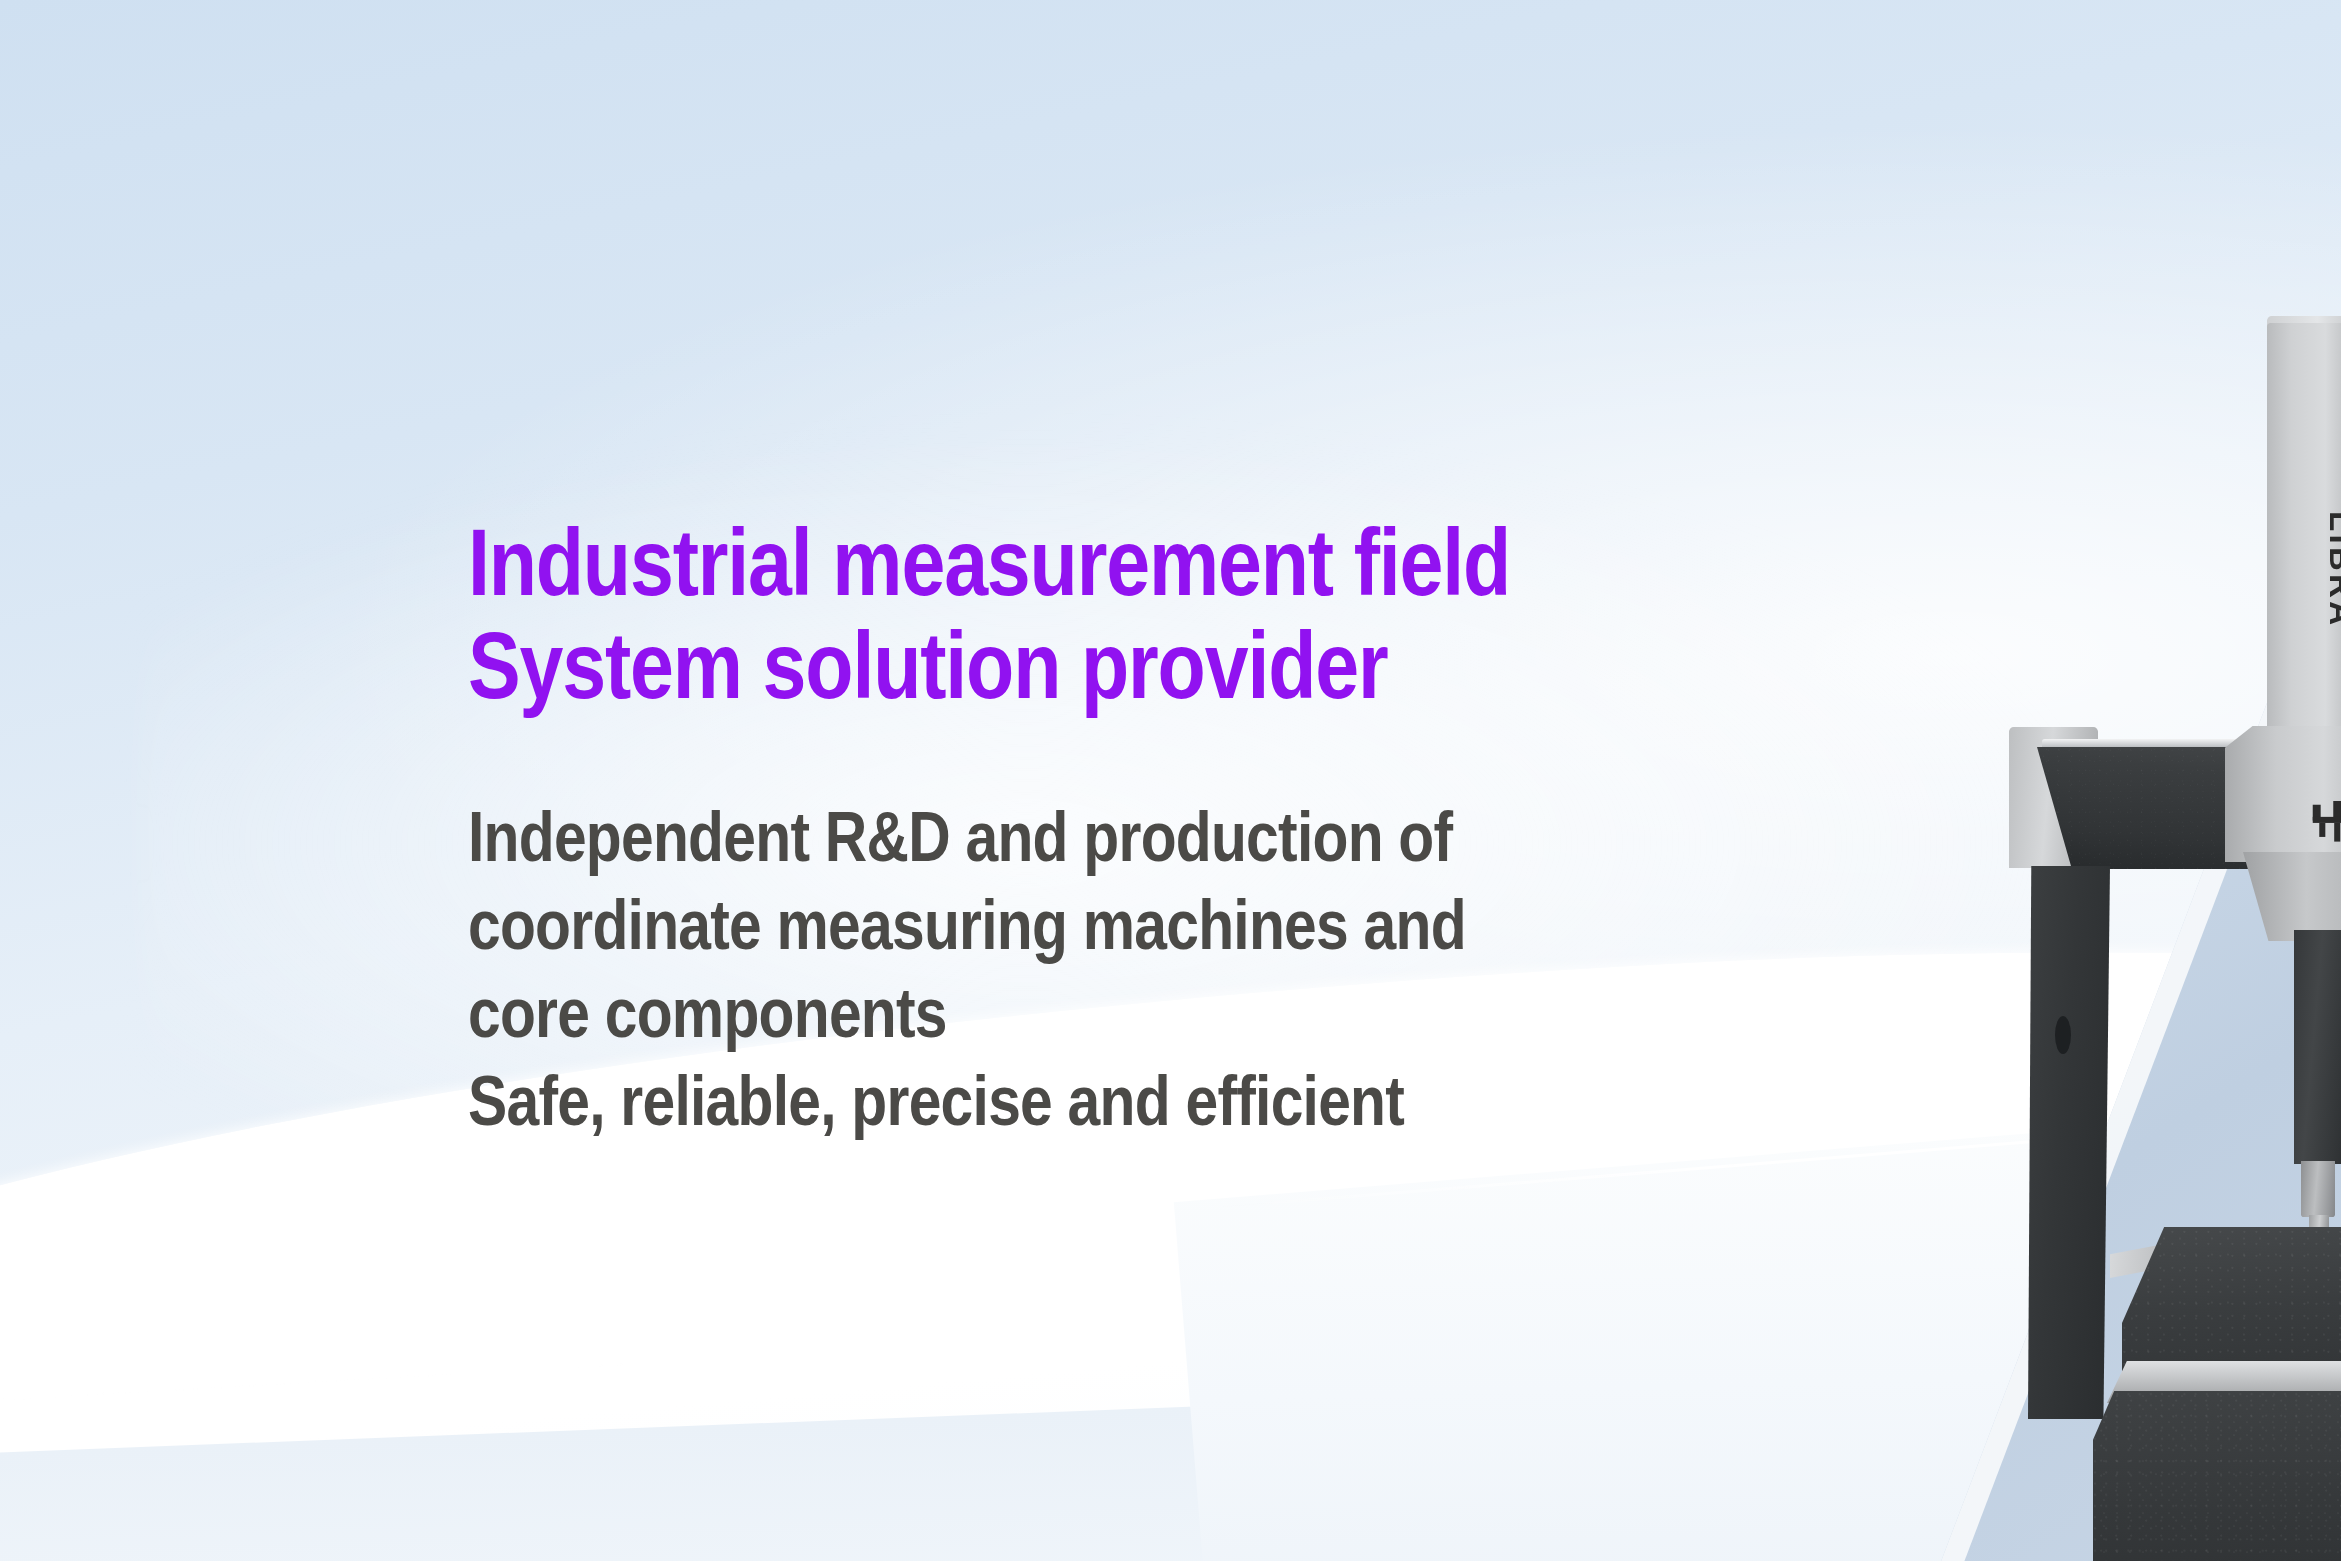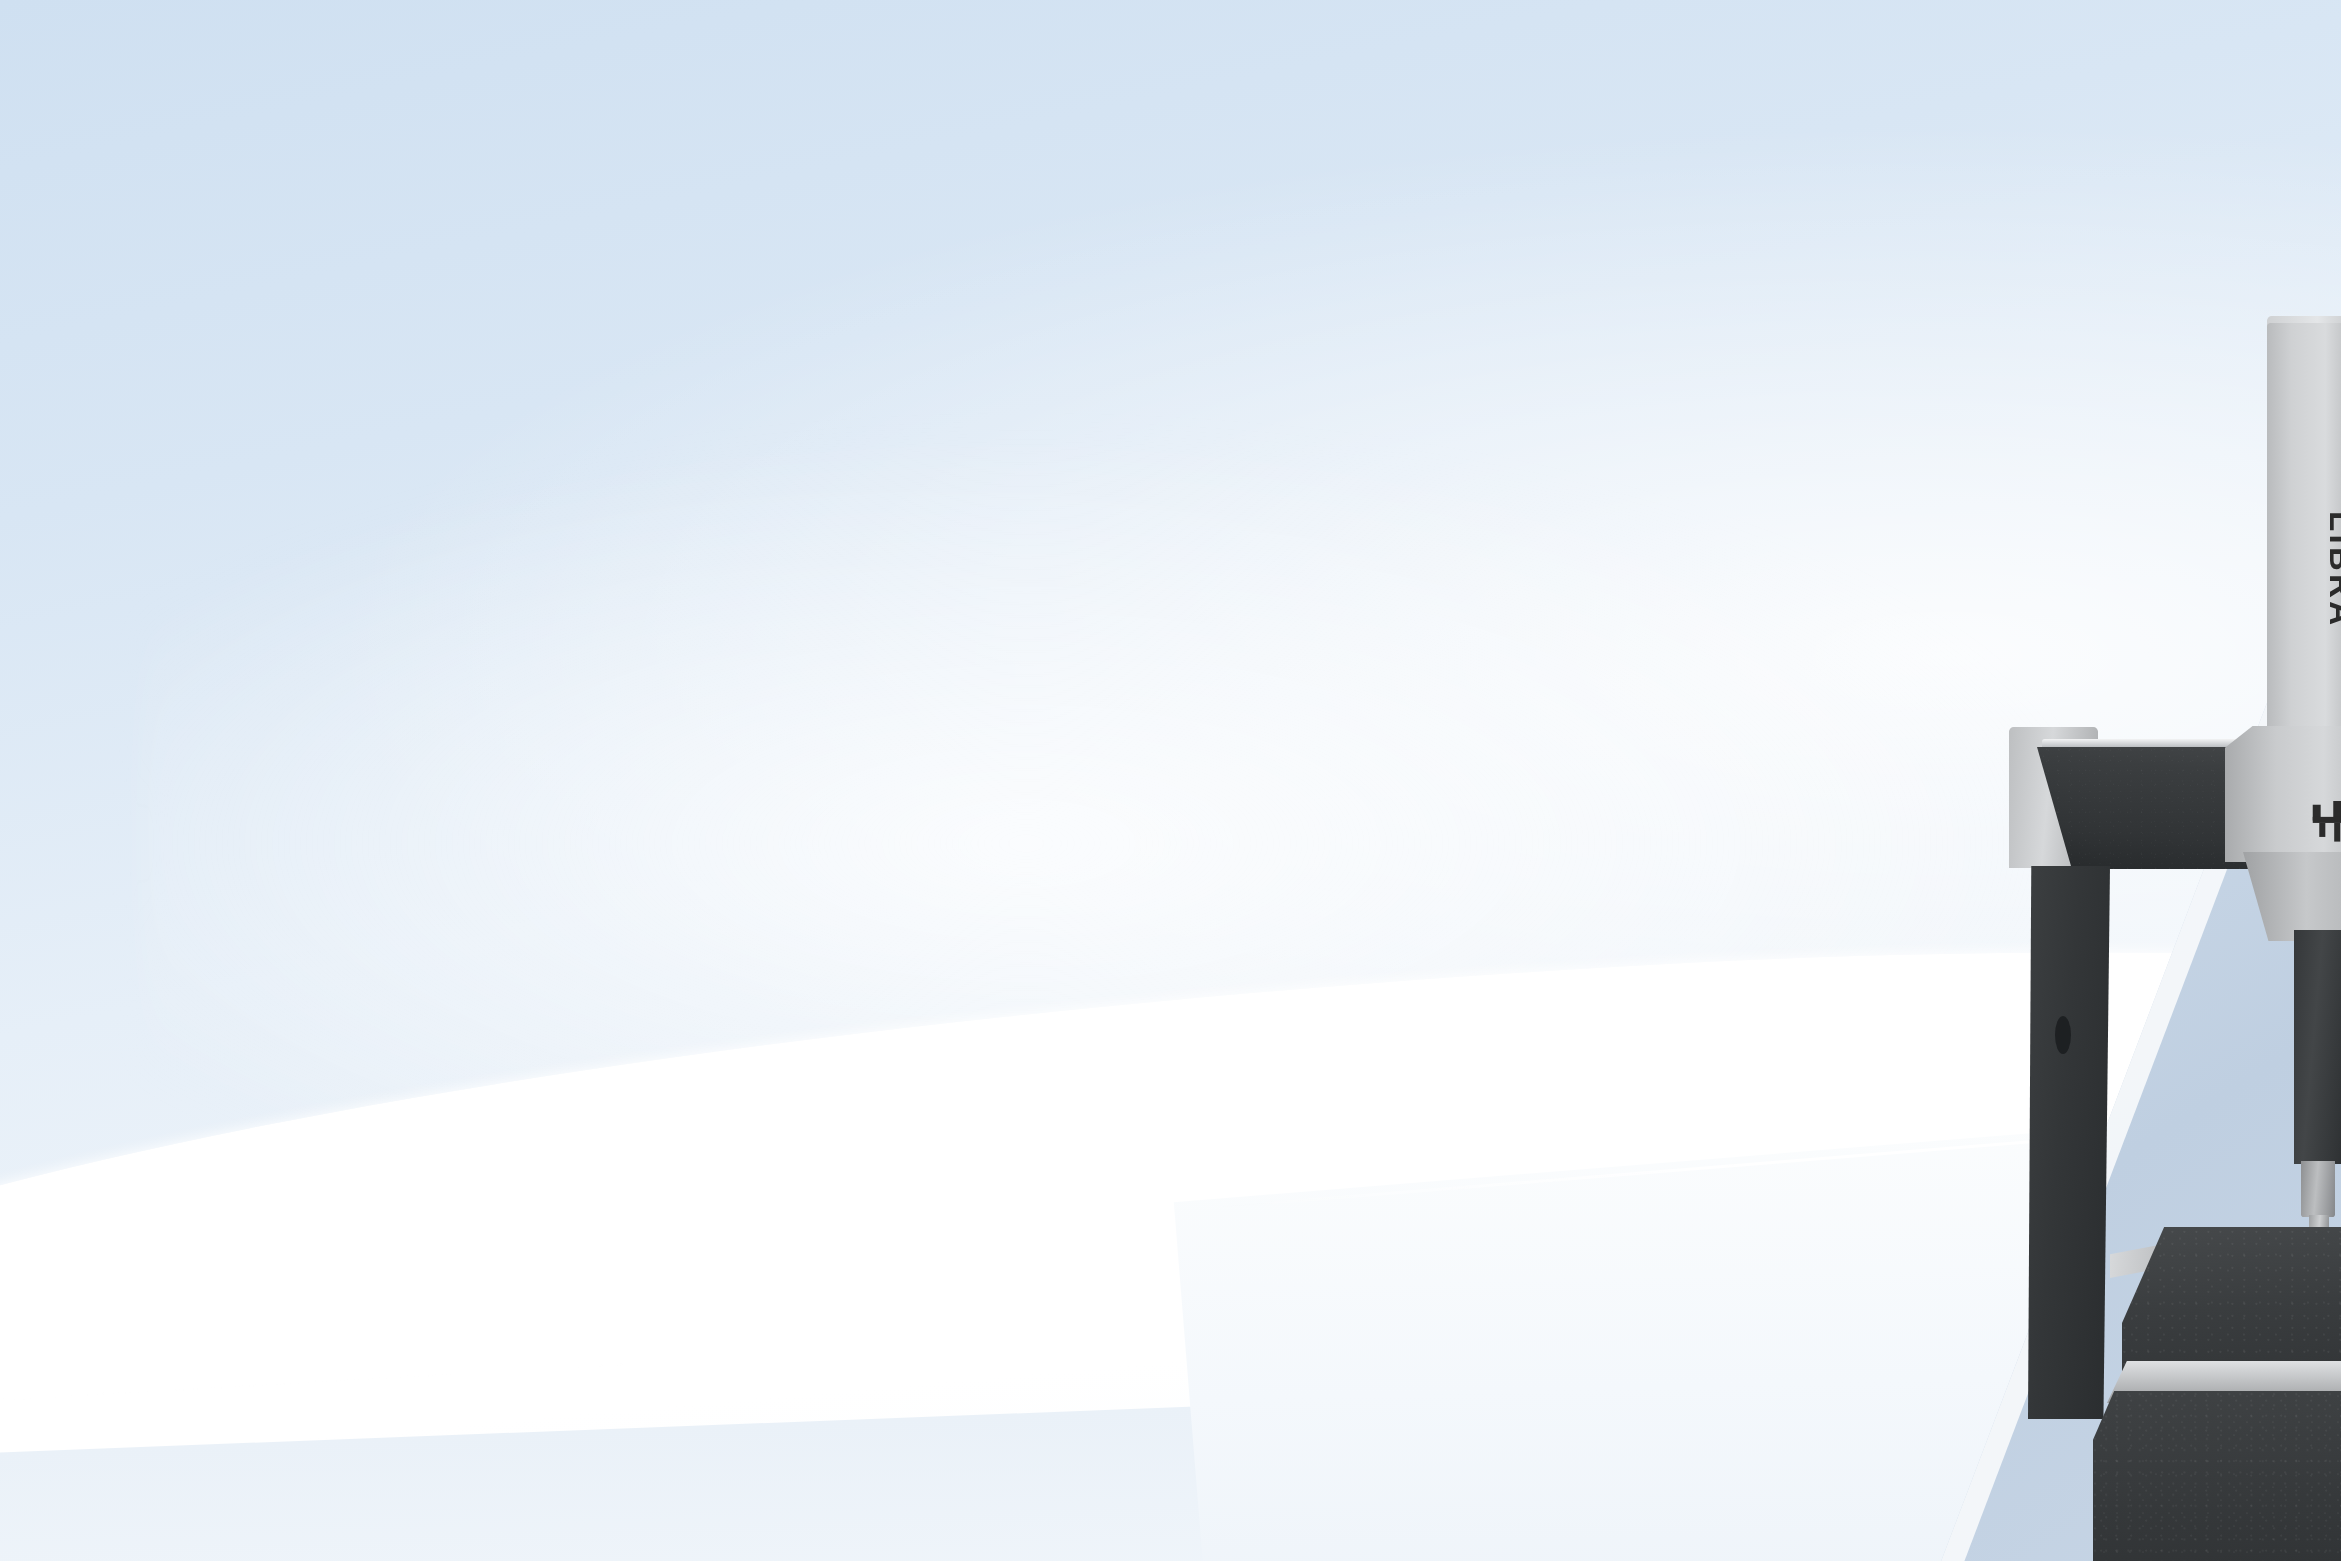--- a/index.html
+++ b/index.html
@@ -256,20 +256,28 @@
   <div class="sweep" id="sweep-pale-bottom"></div>
   <div class="sweep" id="floor-plane"></div>
   <div class="sweep" id="floor-edge"></div>
 
   <div id="panel-bluegray">
     <div id="ghost-body"></div>
 
   </div>
   <div id="panel-bluegray-edge"></div>
 
+  <div id="copy">
+    <div id="headline">Industrial measurement field
+System solution provider</div>
+    <div id="subcopy">Independent R&amp;D and production of
+coordinate measuring machines and
+core components
+Safe, reliable, precise and efficient</div>
+  </div>
 
   <div id="cmm">
     <div class="pc" id="cap-left"></div>
 
     <div class="pc" id="y-beam-rail"></div>
     <div class="pc" id="y-beam"></div>
     <div class="pc" id="y-beam-tex"></div>
 
     <div class="pc" id="leg-left"></div>
 

